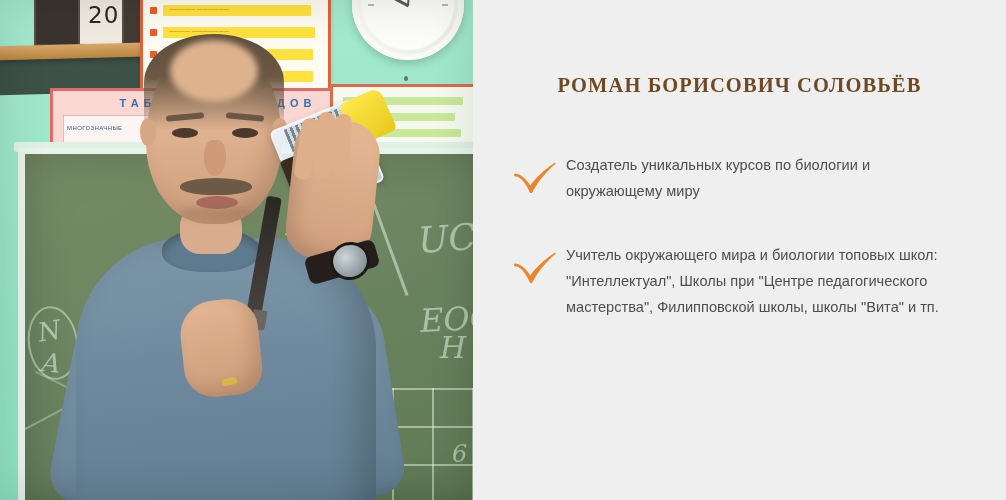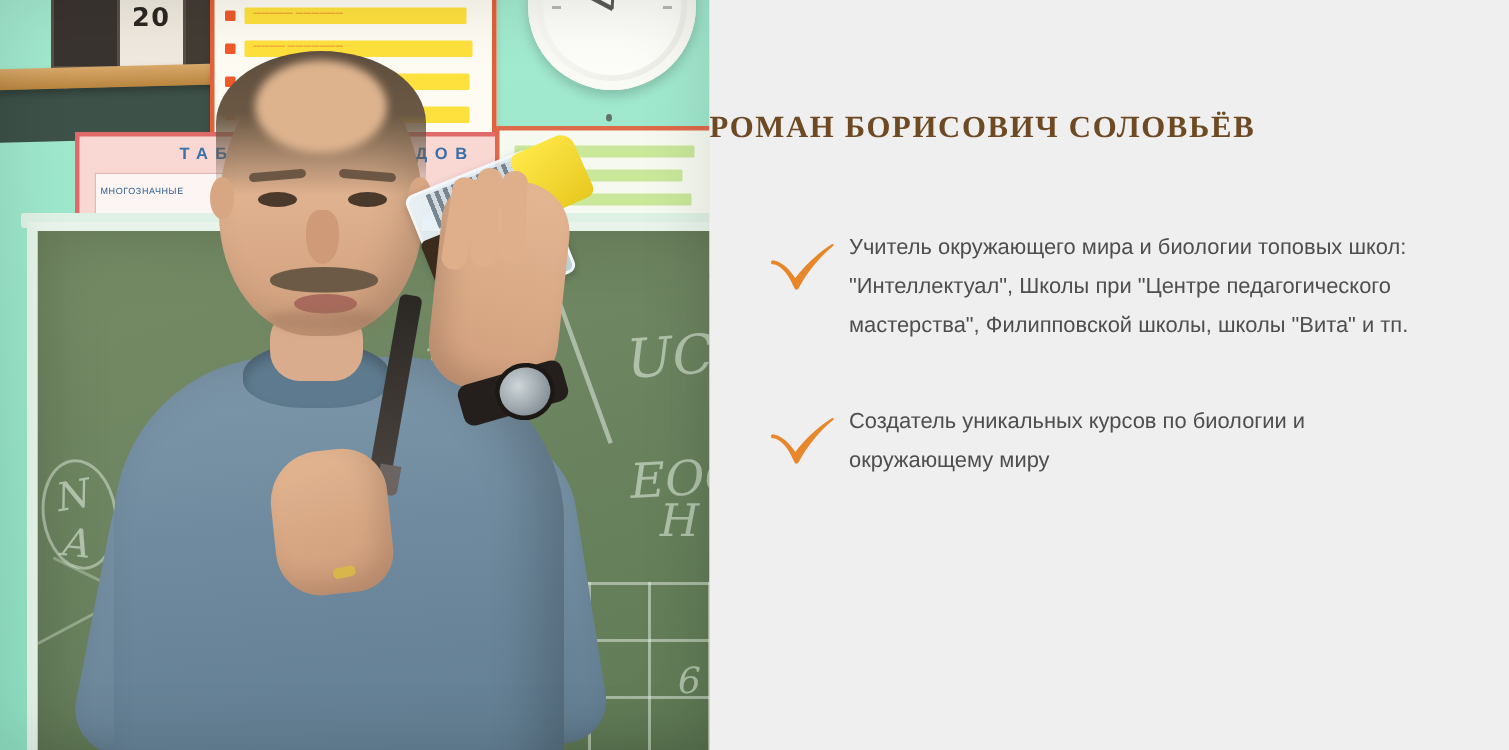--- a/index.html
+++ b/index.html
@@ -130,22 +130,22 @@
     background: #3a3430;
     border: 2px solid #5a4f45;
   }
   .box1 { left: 34px; top: -4px; width: 44px; height: 46px; }
   .box2 { left: 78px; top: -6px; width: 46px; height: 48px; background:#efe9df; }
   .box3 { left: 122px; top: -6px; width: 44px; height: 48px; background:#433c35;}
   .box-num {
     position: absolute;
     left: 88px; top: 2px;
     font-family: "DejaVu Sans", sans-serif;
-    font-weight: bold;
-    font-size: 17px;
+    font-weight: normal;
+    font-size: 23px;
     color: #2c2722;
     letter-spacing: 1px;
   }
 
   
   .poster-yellow {
     position: absolute;
     left: 140px; top: -6px;
     width: 185px; height: 122px;
     background: #fdfbf2;
@@ -465,21 +465,21 @@
   .panel {
     flex: 1;
     position: relative;
     background: #efefef;
     padding: 0;
   }
   .panel-title {
     position: absolute;
     left: 0; right: 0;
     top: 74px;
-    text-align: left;
+    text-align: center;
     font-family: "Liberation Serif", serif;
     font-size: 20.5px;
     font-weight: bold;
     color: #6e4a24;
     letter-spacing: 1.1px;
     white-space: nowrap;
   }
   .bullets {
     position: absolute;
     left: 31px;
@@ -620,34 +620,34 @@
     </div>
   </div>
 
   <div class="panel">
 
     <div class="panel-title">РОМАН БОРИСОВИЧ СОЛОВЬЁВ</div>
 
     <div class="bullets">
 
 
+      <div class="bullet b2">
+        <span class="check-wrap">
+          <svg class="check-svg" width="44" height="36" viewBox="0 0 44 36" aria-hidden="true">
+            <path d="M1.5 14.2 C6 14.0 11.5 18.4 16.4 29.6 C17.3 31.6 18.6 31.8 19.6 29.9 C25.2 19.2 33.6 9.2 42.4 2.0 C43.4 1.2 42.6 0.2 41.5 0.9 C31.4 7.3 22.6 16.0 17.2 23.4 C13.2 17.0 7.6 12.2 2.6 11.6 C1.2 11.4 0.5 13.0 1.5 14.2 Z" fill="#e8862b"></path>
+          </svg>
+        </span>
+        <span class="bullet-text">Создатель уникальных курсов по биологии и окружающему миру</span>
+      </div>
+
       <div class="bullet b3">
         <span class="check-wrap">
           <svg class="check-svg" width="44" height="36" viewBox="0 0 44 36" aria-hidden="true">
             <path d="M1.5 14.2 C6 14.0 11.5 18.4 16.4 29.6 C17.3 31.6 18.6 31.8 19.6 29.9 C25.2 19.2 33.6 9.2 42.4 2.0 C43.4 1.2 42.6 0.2 41.5 0.9 C31.4 7.3 22.6 16.0 17.2 23.4 C13.2 17.0 7.6 12.2 2.6 11.6 C1.2 11.4 0.5 13.0 1.5 14.2 Z" fill="#e8862b"></path>
           </svg>
         </span>
         <span class="bullet-text">Учитель окружающего мира и биологии топовых школ: "Интеллектуал", Школы при "Центре педагогического мастерства", Филипповской школы, школы "Вита" и тп.</span>
       </div>
 
-      <div class="bullet b2">
-        <span class="check-wrap">
-          <svg class="check-svg" width="44" height="36" viewBox="0 0 44 36" aria-hidden="true">
-            <path d="M1.5 14.2 C6 14.0 11.5 18.4 16.4 29.6 C17.3 31.6 18.6 31.8 19.6 29.9 C25.2 19.2 33.6 9.2 42.4 2.0 C43.4 1.2 42.6 0.2 41.5 0.9 C31.4 7.3 22.6 16.0 17.2 23.4 C13.2 17.0 7.6 12.2 2.6 11.6 C1.2 11.4 0.5 13.0 1.5 14.2 Z" fill="#e8862b"></path>
-          </svg>
-        </span>
-        <span class="bullet-text">Создатель уникальных курсов по биологии и окружающему миру</span>
-      </div>
-
     </div>
   </div>
 
 </div>
 
 </body></html>

